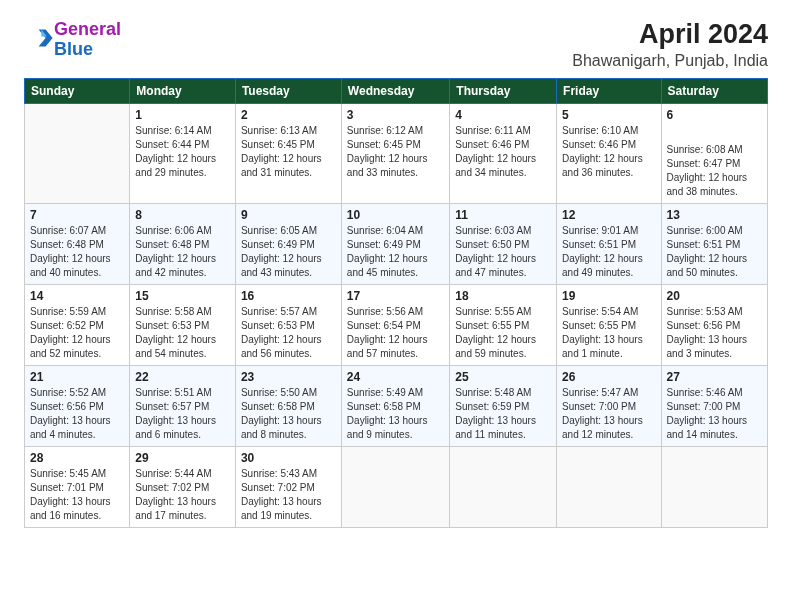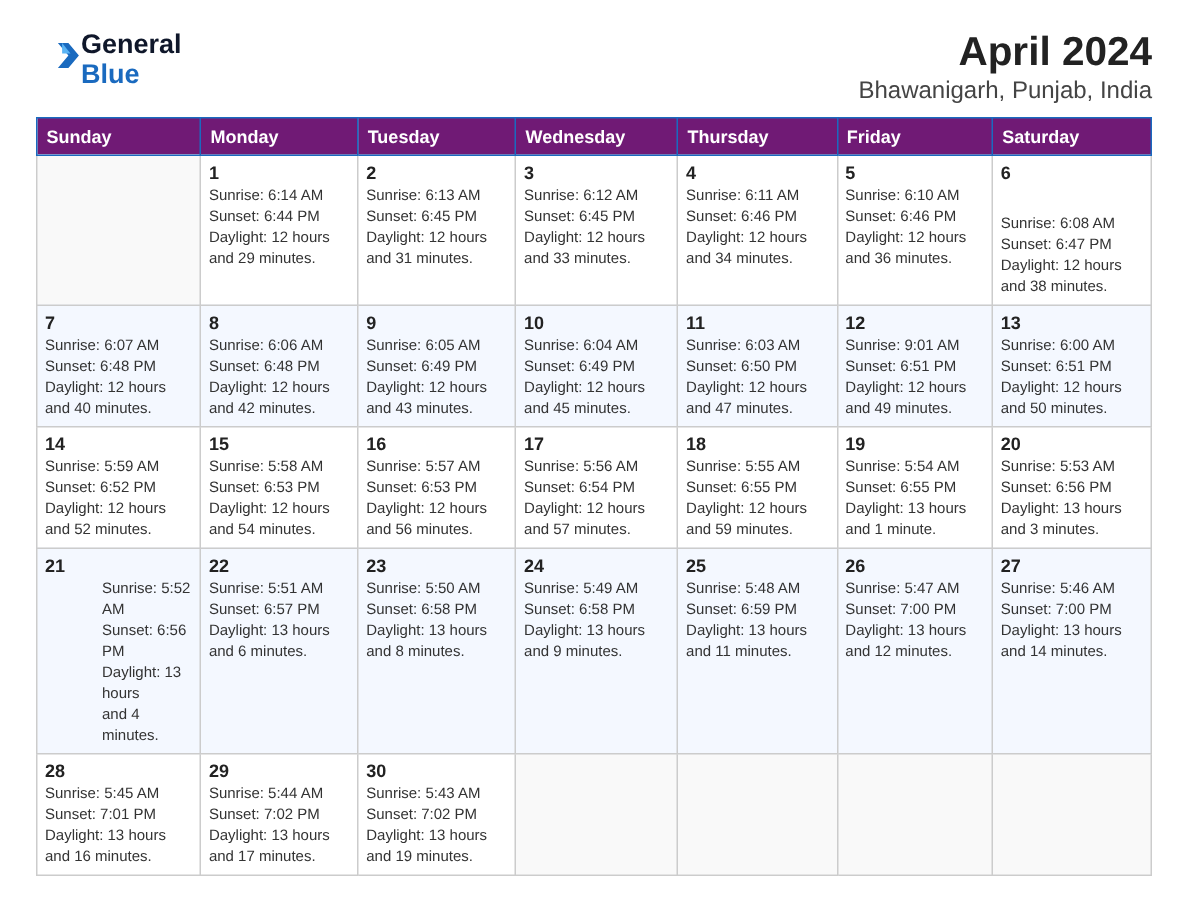--- a/index.html
+++ b/index.html
@@ -23,21 +23,21 @@
     .logo {
       display: flex;
       align-items: center;
       gap: 0px;
     }
     .logo-text {
       font-size: 18px;
       font-weight: bold;
       line-height: 1.1;
     }
-    .logo-general { color: #0f172a; }
+    .logo-general { color: #a21caf; }
     .logo-blue { color: #1a6abf; }
     .logo-icon {
       width: 28px;
       height: 28px;
       margin-left: 2px;
     }
     .title-block {
       text-align: right;
     }
     .month-title {
@@ -50,21 +50,21 @@
       font-size: 16px;
       color: #444;
       margin-top: 2px;
     }
     .calendar {
       width: 100%;
       border-collapse: collapse;
       font-size: 10.5px;
     }
     .calendar th {
-      background: #701a75;
+      background: #14532d;
       color: #fff;
       text-align: left;
       padding: 5px 6px;
       font-size: 12px;
       font-weight: bold;
       border: 1px solid #1a6abf;
     }
     .calendar td {
       border: 1px solid #ccc;
       vertical-align: top;
@@ -271,21 +271,21 @@
             <div class="day-num">20</div>
             <div class="day-info" style="white-space: pre-line;">Sunrise: 5:53 AM
 Sunset: 6:56 PM
 Daylight: 13 hours
 and 3 minutes.</div>
           </td>
         </tr>
         <tr class="row-alt">
           <td>
             <div class="day-num">21</div>
-            <div class="day-info" style="white-space: pre-line; margin-left: 38px;">Sunrise: 5:52 AM
+            <div class="day-info" style="white-space: pre-line;">Sunrise: 5:52 AM
 Sunset: 6:56 PM
 Daylight: 13 hours
 and 4 minutes.</div>
           </td>
           <td>
             <div class="day-num">22</div>
             <div class="day-info" style="white-space: pre-line;">Sunrise: 5:51 AM
 Sunset: 6:57 PM
 Daylight: 13 hours
 and 6 minutes.</div>

